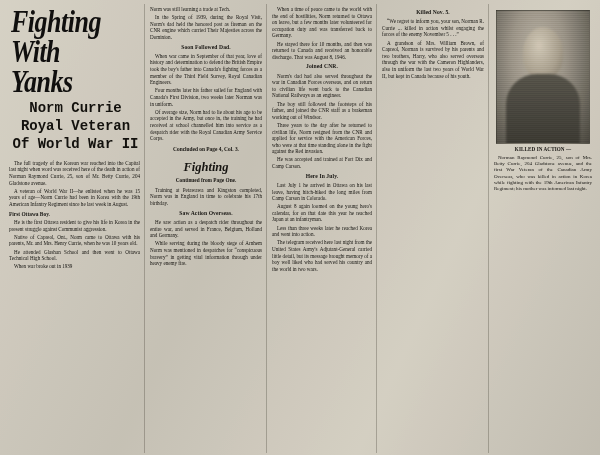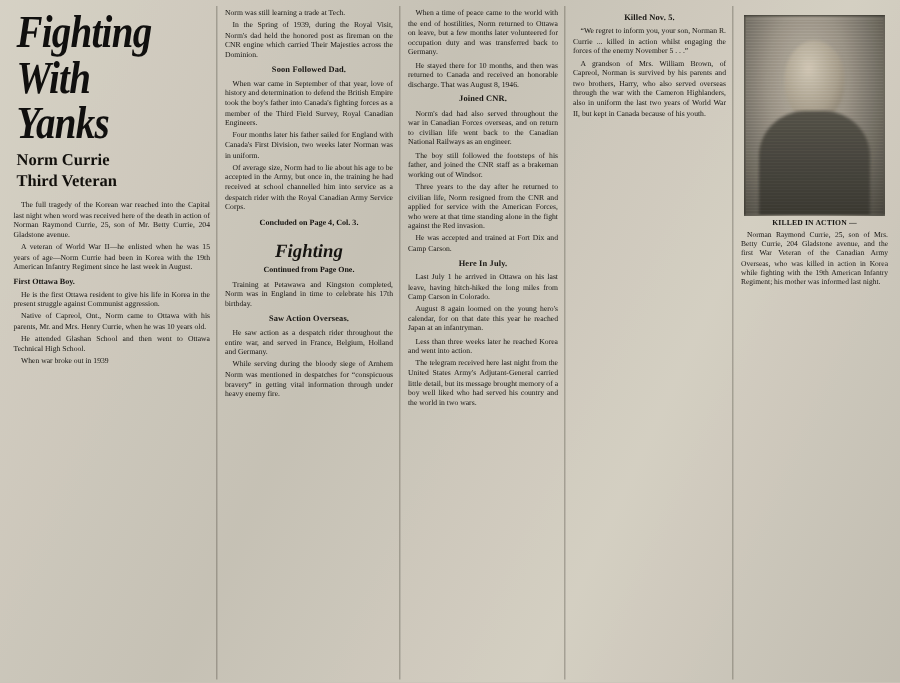--- a/index.html
+++ b/index.html
@@ -56,25 +56,26 @@
     text-align: left;
     margin: 2px 0 2px 2px;
     transform: scaleY(1.18);
     transform-origin: top left;
     font-style: italic;
   }
   .headline div { margin-bottom: 1px; }
 
   .subhead {
     font-weight: bold;
-    font-size: 11px;
+    font-size: 14px;
     line-height: 1.28;
-    text-align: left;
+    text-align: center;
     margin: 16px 0 6px 2px;
     color: #15130f;
+    font-family: Liberation Mono, monospace;
   }
   .subhead div { white-space: nowrap; }
 
   p {
     margin: 0 0 1.5px 0;
     text-indent: 5px;
     hyphens: auto;
   }
   p.noind { text-indent: 0; }
 
@@ -173,21 +174,22 @@
 <div id="page">
 
   <div class="col c1">
     <div class="headline">
       <div>Fighting</div>
       <div>With</div>
       <div>Yanks</div>
     </div>
     <div class="subhead">
       <div>Norm Currie</div>
-      <div>Third Veteran</div>
+      <div>Royal Veteran</div>
+      <div>Of World War II</div>
     </div>
     <p>The full tragedy of the Korean war reached into the Capital last night when word was received here of the death in action of Norman Raymond Currie, 25, son of Mr. Betty Currie, 204 Gladstone avenue.</p>
     <p>A veteran of World War II—he enlisted when he was 15 years of age—Norm Currie had been in Korea with the 19th American Infantry Regiment since he last week in August.</p>
     <p class="smallhead">First Ottawa Boy.</p>
     <p>He is the first Ottawa resident to give his life in Korea in the present struggle against Communist aggression.</p>
     <p>Native of Capreol, Ont., Norm came to Ottawa with his parents, Mr. and Mrs. Henry Currie, when he was 10 years old.</p>
     <p>He attended Glashan School and then went to Ottawa Technical High School.</p>
     <p>When war broke out in 1939</p>
   </div>
 

